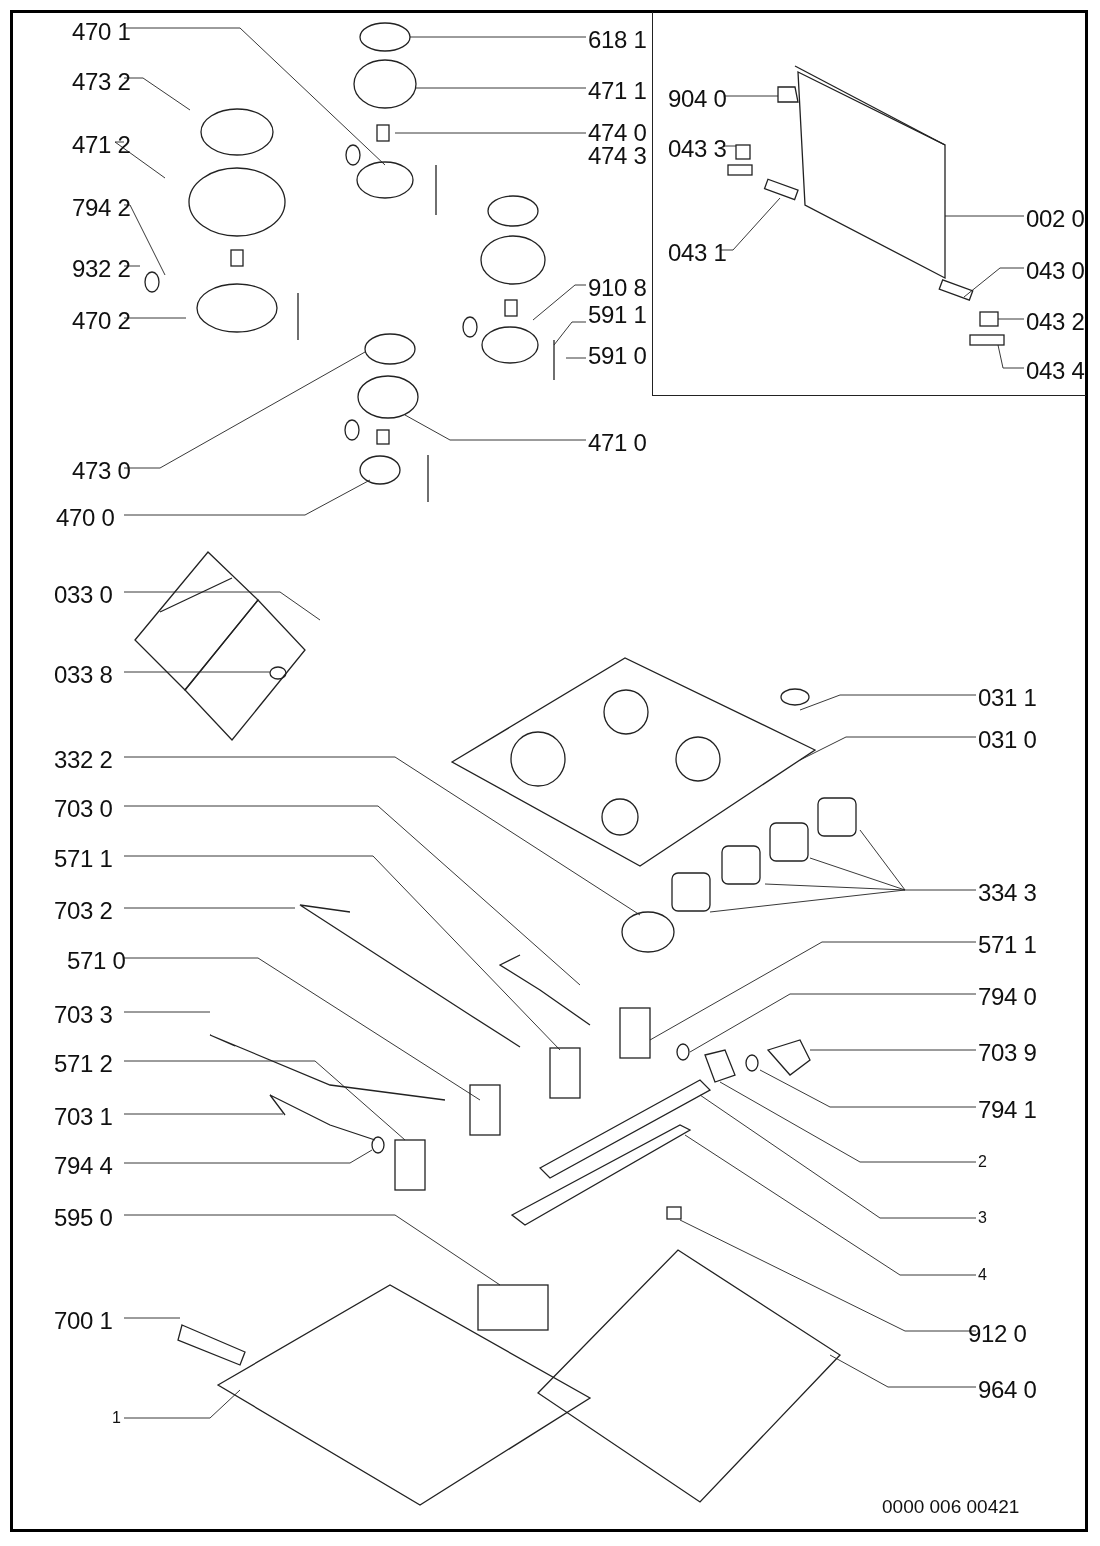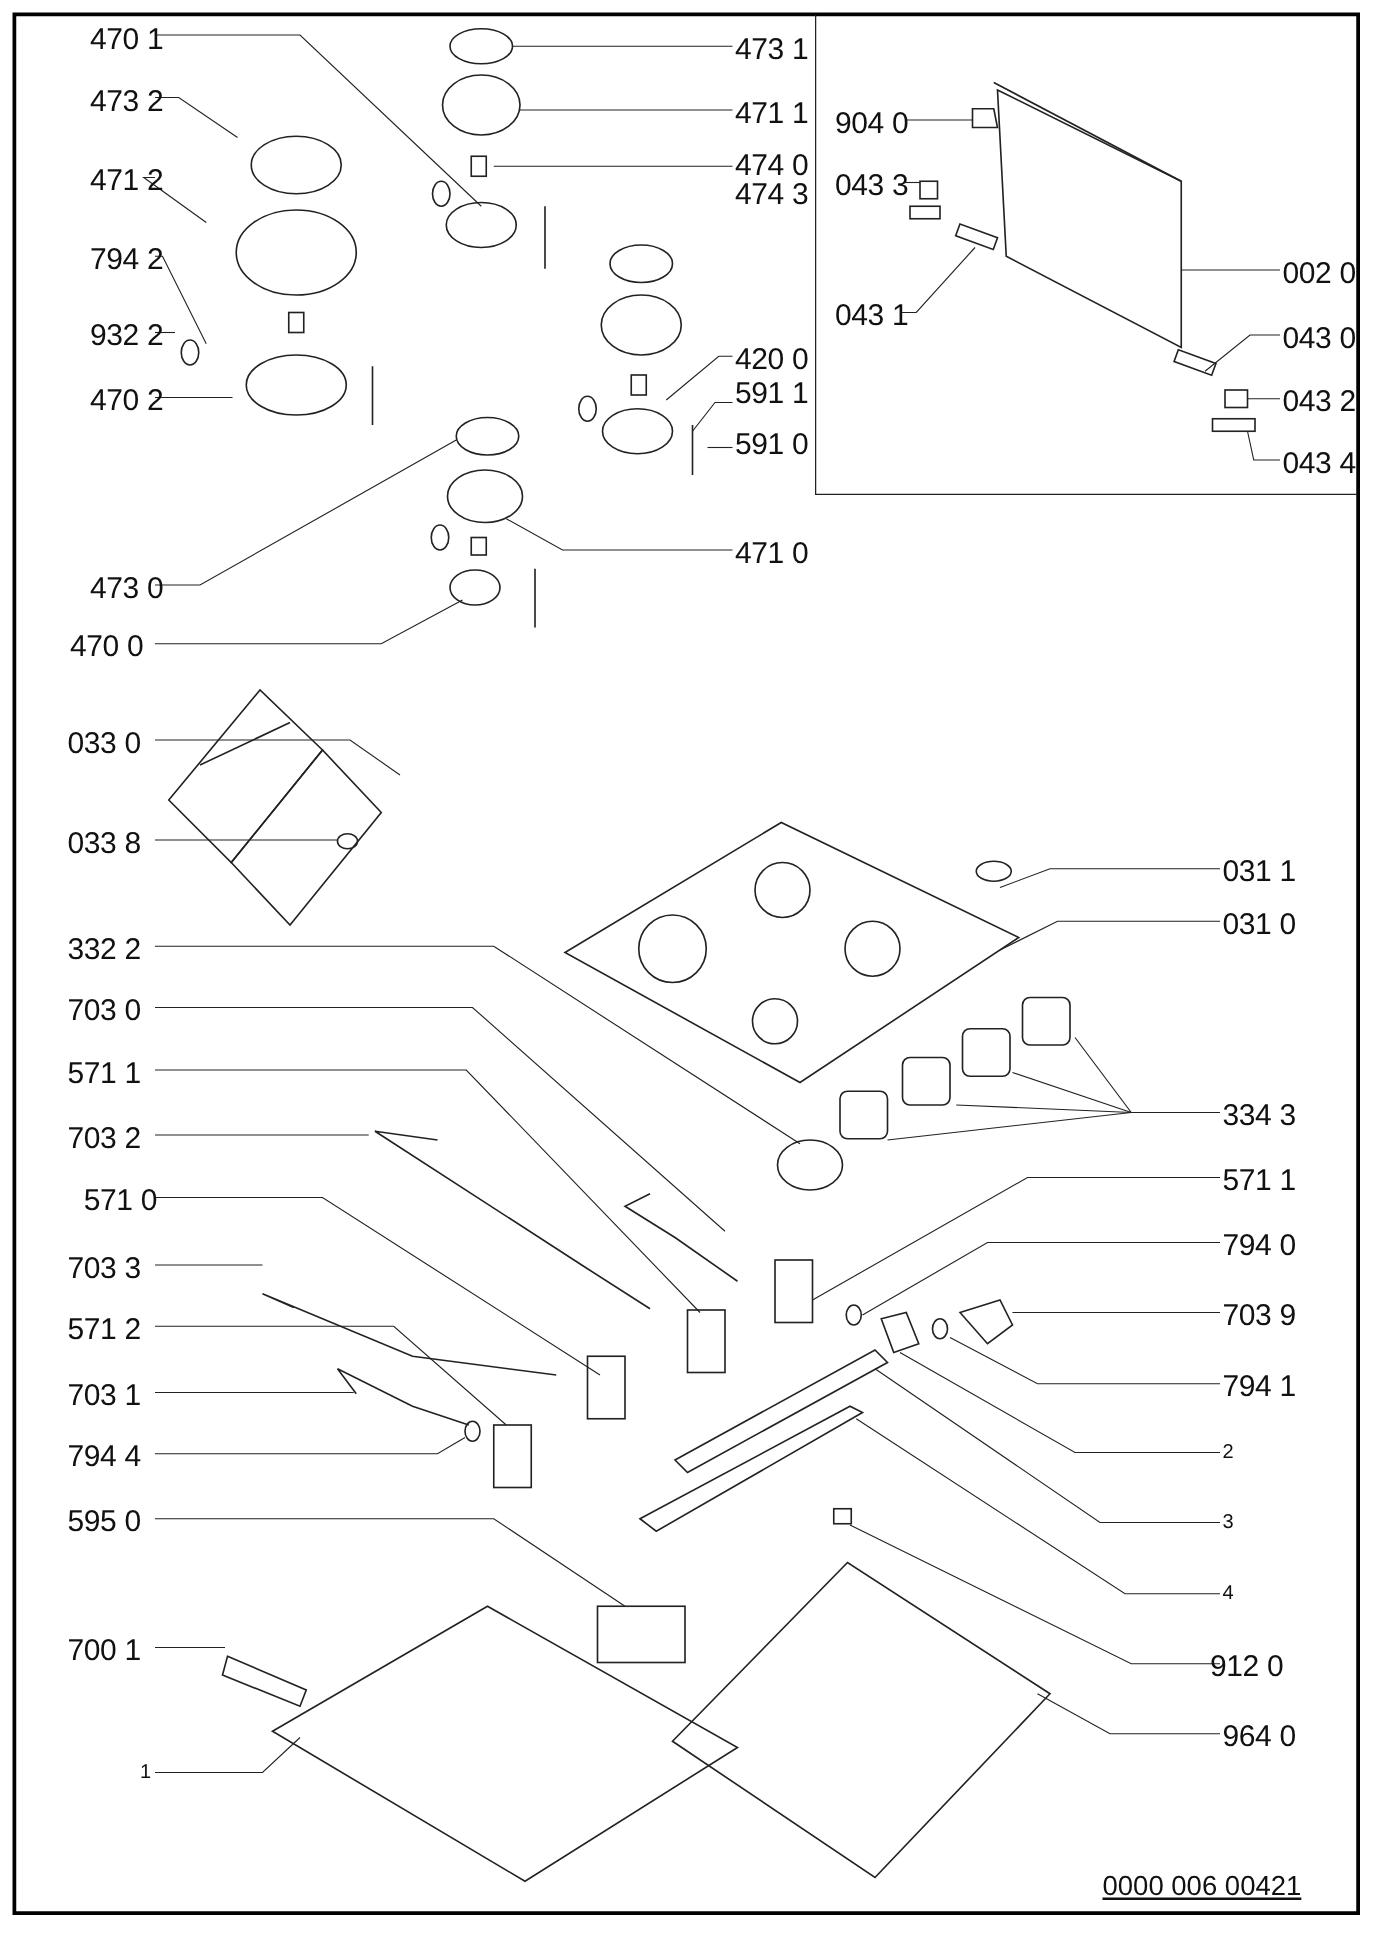--- a/index.html
+++ b/index.html
@@ -2,21 +2,21 @@
 <html><head>
 <meta charset="utf-8">
 <style>
   html,body{margin:0;padding:0;background:#fff;}
   body{width:1100px;height:1546px;position:relative;overflow:hidden;font-family:"Liberation Sans",sans-serif;}
   #frame{position:absolute;left:10px;top:10px;width:1078px;height:1522px;border:3px solid #000;box-sizing:border-box;}
   #inset{position:absolute;left:652px;top:12px;width:434px;height:384px;border-left:1.5px solid #222;border-bottom:1.5px solid #222;box-sizing:border-box;}
   svg{position:absolute;left:0;top:0;}
   .lbl{position:absolute;font-size:24px;color:#111;white-space:nowrap;line-height:1;letter-spacing:-0.3px;}
   .lbl.small{font-size:16px;}
-  .docnum{position:absolute;font-size:22px;color:#111;text-decoration:underline;}
+  .docnum{position:absolute;font-size:19px;color:#111;}
 </style>
 </head>
 <body>
 
 <div id="frame"></div>
 <div id="inset"></div>
 
 <svg id="art" width="1100" height="1546" xmlns="http://www.w3.org/2000/svg">
   <g fill="none" stroke="#222" stroke-width="1.3">
 
@@ -157,25 +157,25 @@
 
 <div class="lbl" style="left:72px;top:20px">470 1</div>
 <div class="lbl" style="left:72px;top:70px">473 2</div>
 <div class="lbl" style="left:72px;top:133px">471 2</div>
 <div class="lbl" style="left:72px;top:196px">794 2</div>
 <div class="lbl" style="left:72px;top:257px">932 2</div>
 <div class="lbl" style="left:72px;top:309px">470 2</div>
 <div class="lbl" style="left:72px;top:459px">473 0</div>
 <div class="lbl" style="left:56px;top:506px">470 0</div>
 
-<div class="lbl" style="left:588px;top:28px">473 1</div>
+<div class="lbl" style="left:588px;top:28px">618 1</div>
 <div class="lbl" style="left:588px;top:79px">471 1</div>
 <div class="lbl" style="left:588px;top:121px">474 0</div>
 <div class="lbl" style="left:588px;top:144px">474 3</div>
-<div class="lbl" style="left:588px;top:276px">420 0</div>
+<div class="lbl" style="left:588px;top:276px">910 8</div>
 <div class="lbl" style="left:588px;top:303px">591 1</div>
 <div class="lbl" style="left:588px;top:344px">591 0</div>
 <div class="lbl" style="left:588px;top:431px">471 0</div>
 
 <div class="lbl" style="left:668px;top:87px">904 0</div>
 <div class="lbl" style="left:668px;top:137px">043 3</div>
 <div class="lbl" style="left:668px;top:241px">043 1</div>
 <div class="lbl" style="left:1026px;top:207px">002 0</div>
 <div class="lbl" style="left:1026px;top:259px">043 0</div>
 <div class="lbl" style="left:1026px;top:310px">043 2</div>

